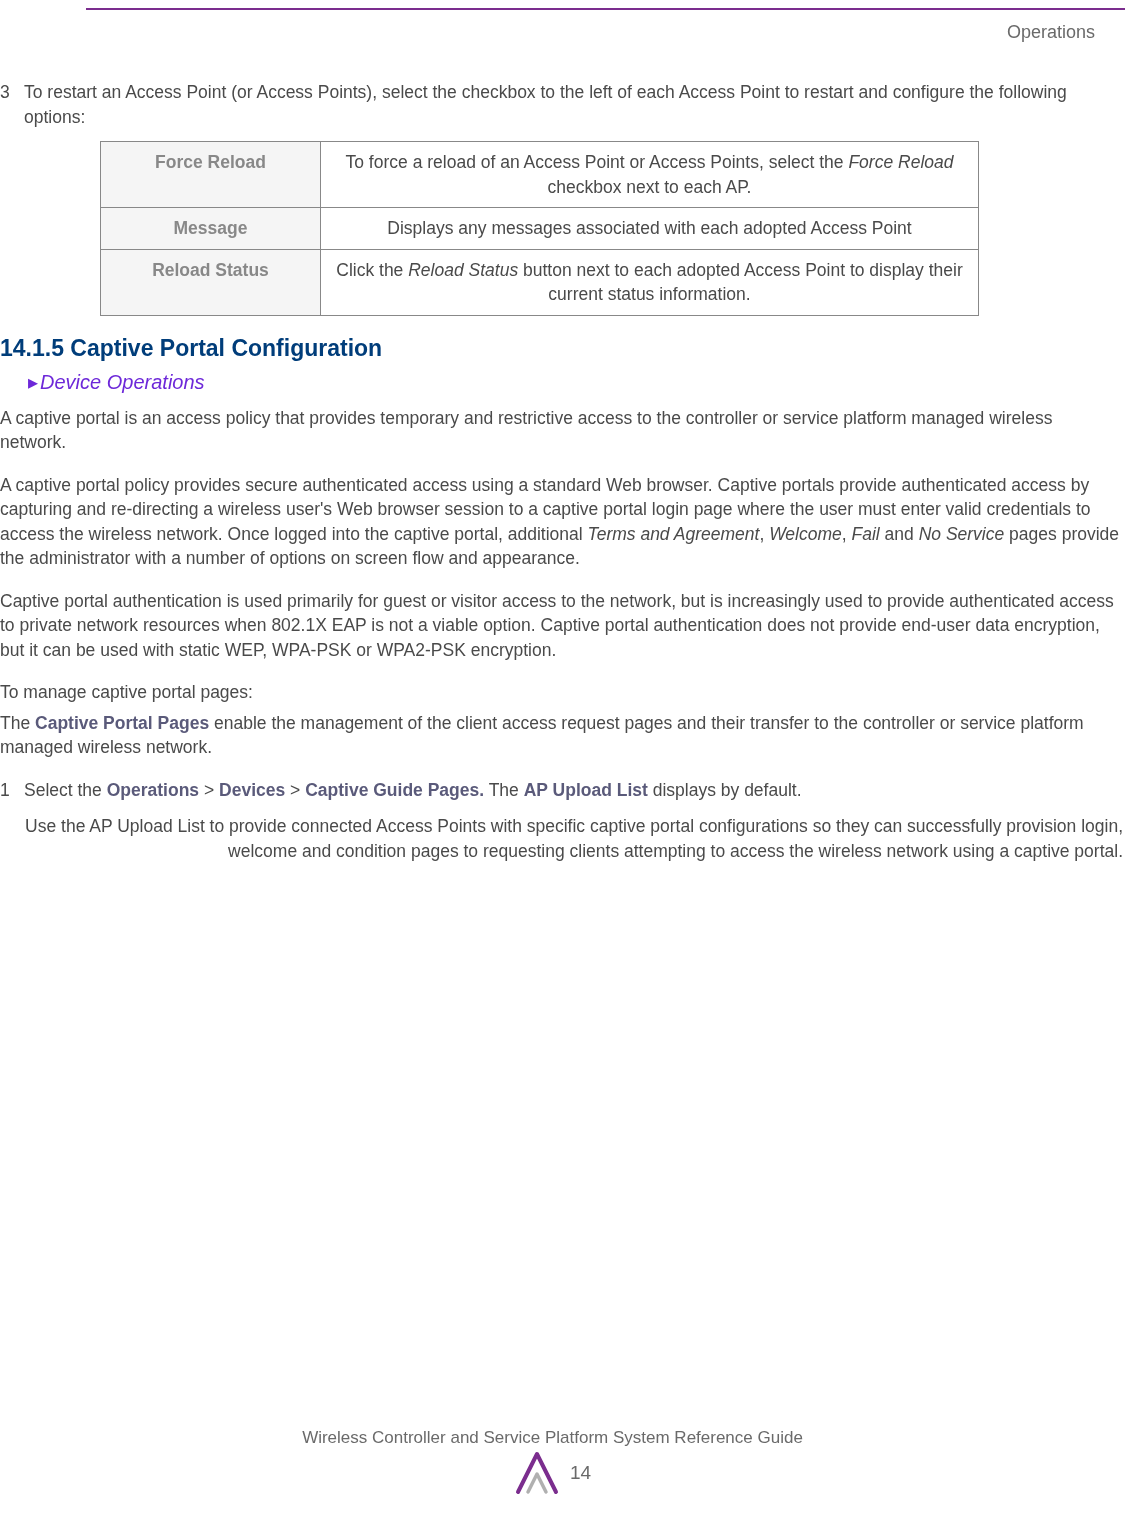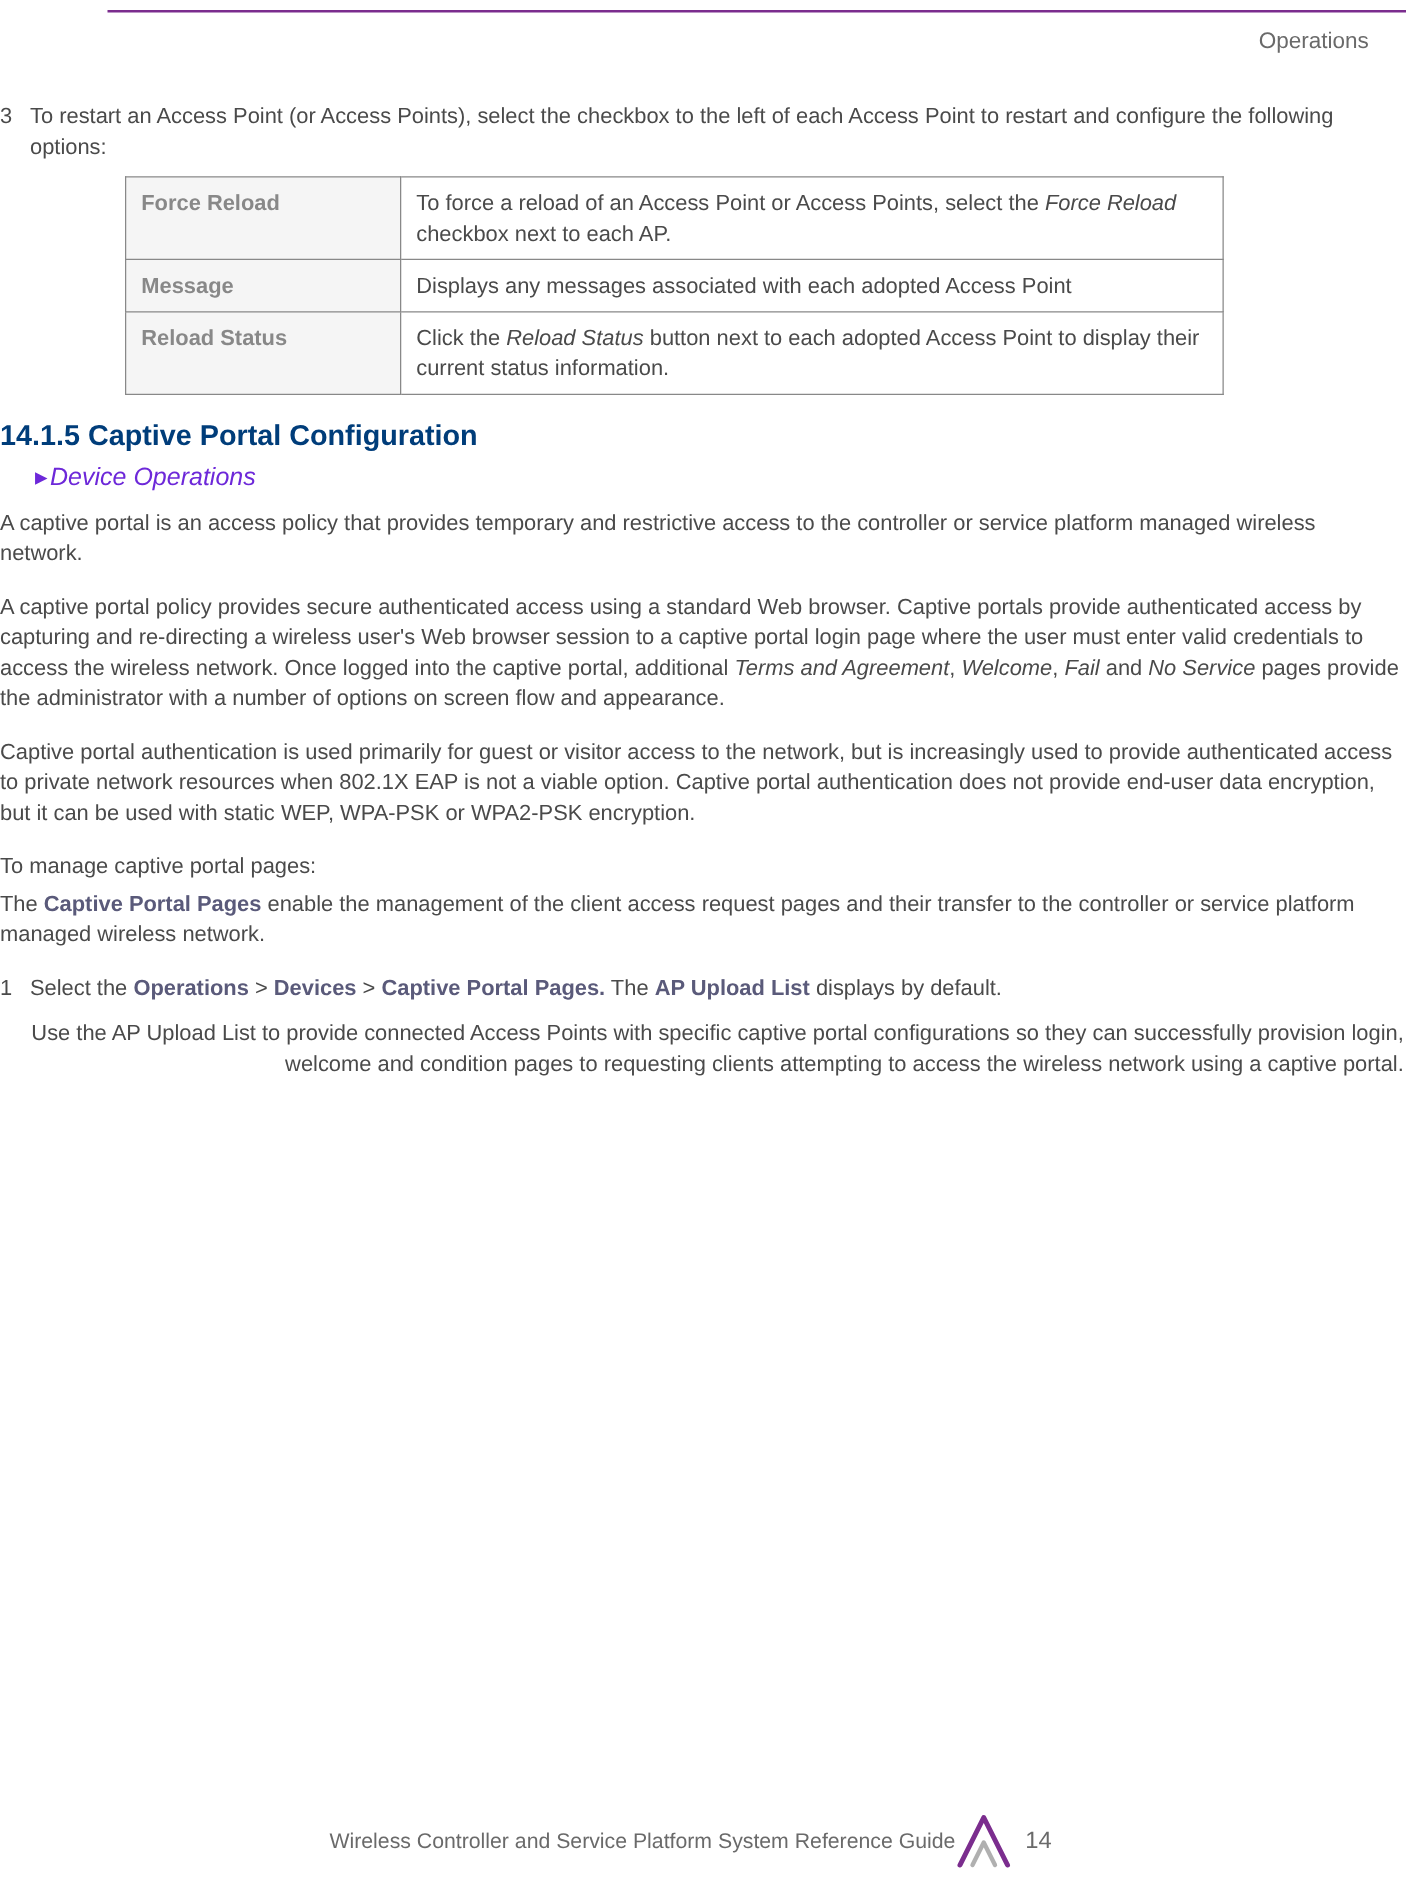--- a/index.html
+++ b/index.html
@@ -48,20 +48,21 @@
       flex-shrink: 0;
       color: #4a4a4a;
     }
     .step-text {
       flex: 1;
       color: #4a4a4a;
     }
     .table-wrap {
       margin: 8px 0 16px 100px;
       width: 879px;
+      text-align: center;
     }
     table {
       border-collapse: collapse;
       width: 100%;
     }
     td {
       border: 1px solid #888;
       padding: 8px 12px;
       vertical-align: top;
       color: #4a4a4a;
@@ -99,22 +100,23 @@
     }
     .footer {
       position: absolute;
       bottom: 22px;
       left: 0;
       right: 0;
       padding: 0 20px 0 0;
     }
     .footer-line {
       display: flex;
-      justify-content: center;
+      justify-content: space-between;
       align-items: center;
+      flex-direction: column;
     }
     .footer-text {
       color: #6a6a6a;
       font-size: 17px;
     }
     .footer-right {
       display: flex;
       align-items: center;
       gap: 10px;
     }
@@ -183,21 +185,21 @@
 
   <p class="body-para" style="margin-bottom:6px;">To manage captive portal pages:</p>
 
   <p class="body-para">
     <span>The </span><span class="bold-blue">Captive Portal Pages</span><span> enable the management of the client access request pages and their transfer to the controller or service platform managed wireless network.</span>
   </p>
 
   <div class="step-row">
     <div class="step-num">1</div>
     <div class="step-text">
-      <span>Select the </span><span class="bold-blue">Operations</span><span> &gt; </span><span class="bold-blue">Devices</span><span> &gt; </span><span class="bold-blue">Captive Portal Pages.</span><span> The </span><span class="bold-blue">AP Upload List</span><span> displays by default.</span>
+      <span>Select the </span><span class="bold-blue">Operations</span><span> &gt; </span><span class="bold-blue">Devices</span><span> &gt; </span><span class="bold-blue">Captive Guide Pages.</span><span> The </span><span class="bold-blue">AP Upload List</span><span> displays by default.</span>
     </div>
   </div>
 
   <p class="body-para" style="margin-top:12px;text-align:right;">Use the AP Upload List to provide connected Access Points with specific captive portal configurations so they can successfully provision login, welcome and condition pages to requesting clients attempting to access the wireless network using a captive portal.</p>
 
 </div>
 
 <div class="footer">
   <div class="footer-line">
     <div class="footer-text">Wireless Controller and Service Platform System Reference Guide</div>

